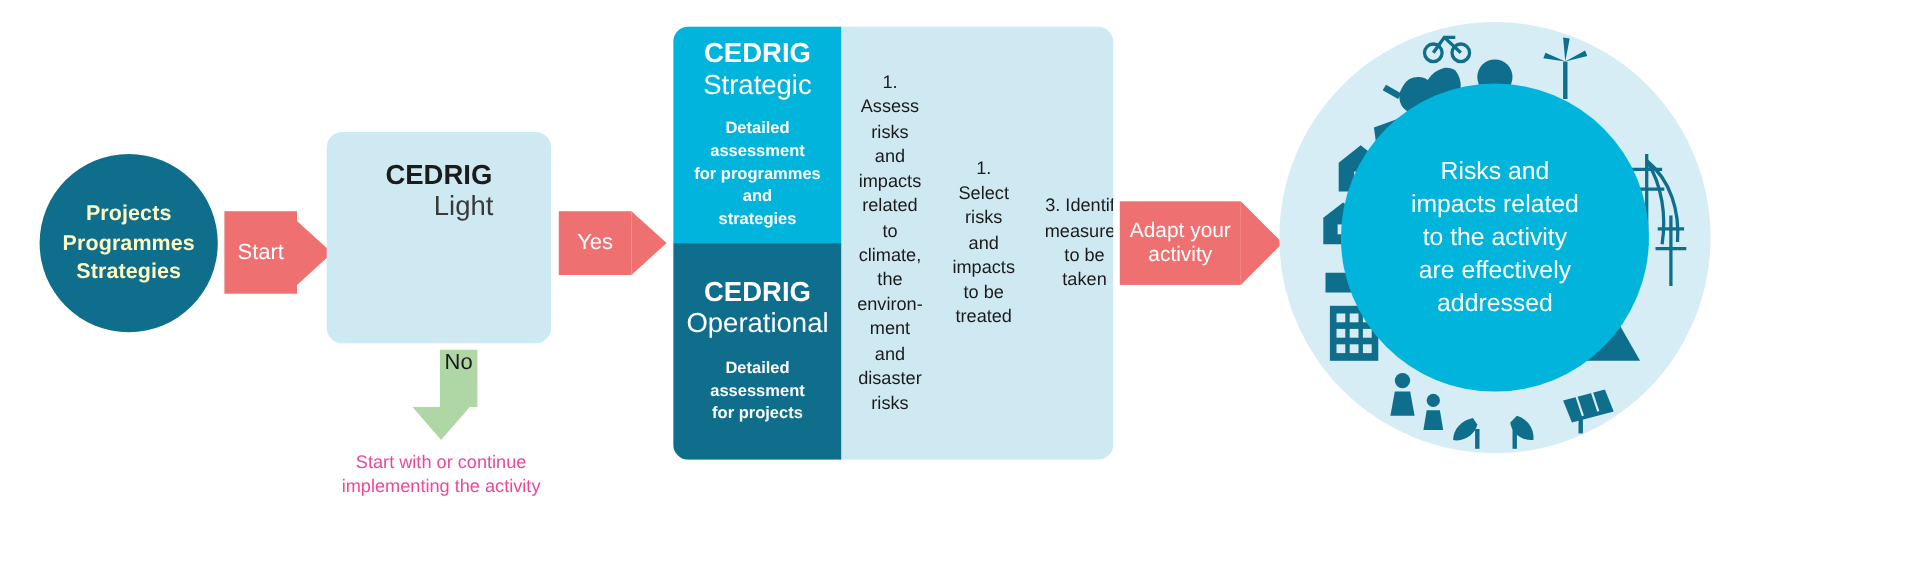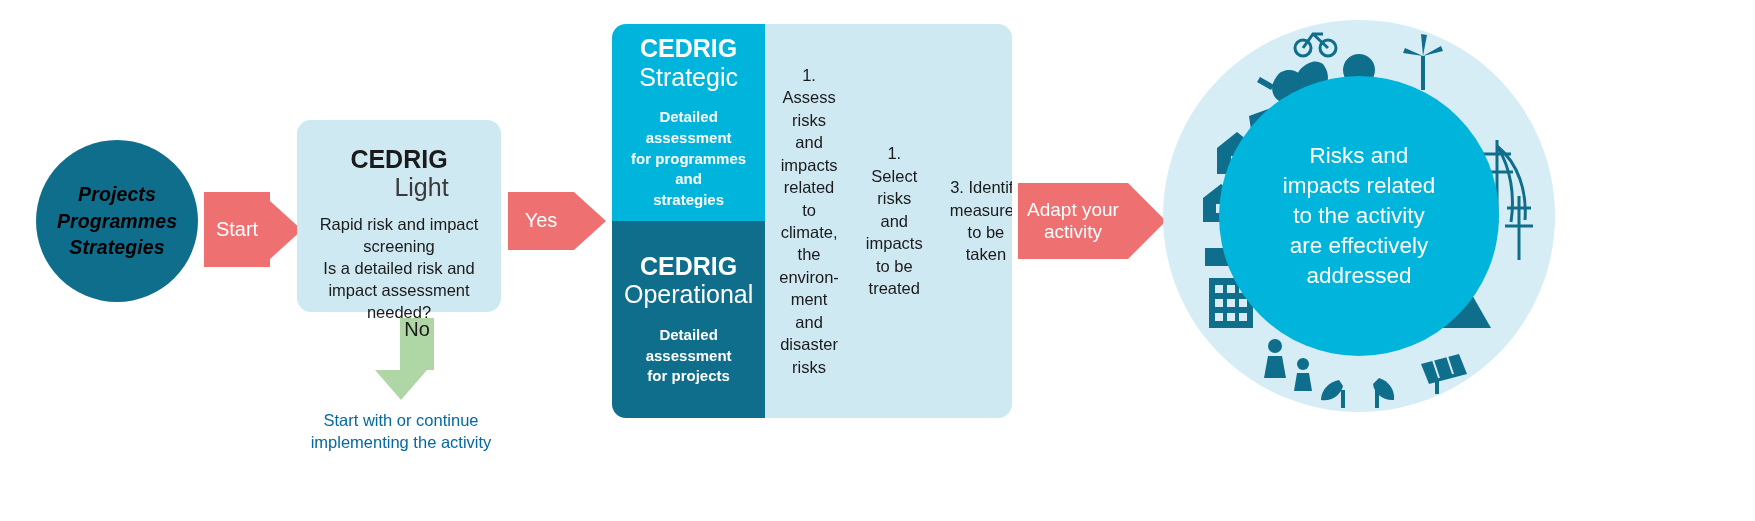--- a/index.html
+++ b/index.html
@@ -12,22 +12,22 @@
   #stage { position: relative; width: 1755px; height: 521px; }
 
   
   #start-circle {
     position: absolute; left: 36px; top: 140px;
     width: 162px; height: 162px; border-radius: 50%;
     background: #0E6E8C;
     display: flex; align-items: center; justify-content: center;
   }
   #start-circle .label {
-    color: #000000; font-weight: bold; font-size: 19.5px;
-    line-height: 1.38; text-align: center; letter-spacing: .1px; font-style: italic;
+    color: #fef9c3; font-weight: bold; font-size: 19.5px;
+    line-height: 1.38; text-align: center; letter-spacing: .1px;
   }
 
   
   .r-arrow { position: absolute; display: block; }
   .r-arrow .shaft {
     position: absolute; left: 0; top: 0; height: 100%;
     background: #EE7070;
     display: flex; align-items: center; justify-content: center;
   }
   .r-arrow .head {
@@ -81,21 +81,21 @@
   #no-arrow .shaft .alabel {
     color: #1b1b1b; font-size: 20px; font-weight: normal; padding-bottom: 3px;
   }
   #no-arrow .head {
     position: absolute; left: 0; top: 52px; width: 0; height: 0;
     border-left: 26px solid transparent; border-right: 26px solid transparent;
     border-top: 30px solid #AFD6A5;
   }
   #no-caption {
     position: absolute; left: 288px; top: 410px; width: 226px;
-    text-align: center; font-size: 16.5px; color: #0369a1;
+    text-align: center; font-size: 16.5px; color: #ec4899;
     line-height: 1.33; white-space: pre-line;
   }
 
   
   #panel {
     position: absolute; left: 612px; top: 24px;
     width: 400px; height: 394px;
     display: flex; border-radius: 14px; overflow: hidden;
   }
   #panel .left-col { width: 198px; display: flex; flex-direction: column; }
@@ -156,25 +156,20 @@
       <span class="alabel">Start</span>
     </div>
     <div class="head"></div>
   </div>
 
   <div id="light-box">
     <div class="title">
       <b>CEDRIG</b>
       <span>Light</span>
     </div>
-    <div class="desc">Rapid risk and impact
-screening
-Is a detailed risk and
-impact assessment
-needed?</div>
   </div>
 
   <div id="no-arrow">
     <div class="shaft">
       <span class="alabel">No</span>
     </div>
     <div class="head"></div>
   </div>
   <div id="no-caption">Start with or continue
 implementing the activity</div>

